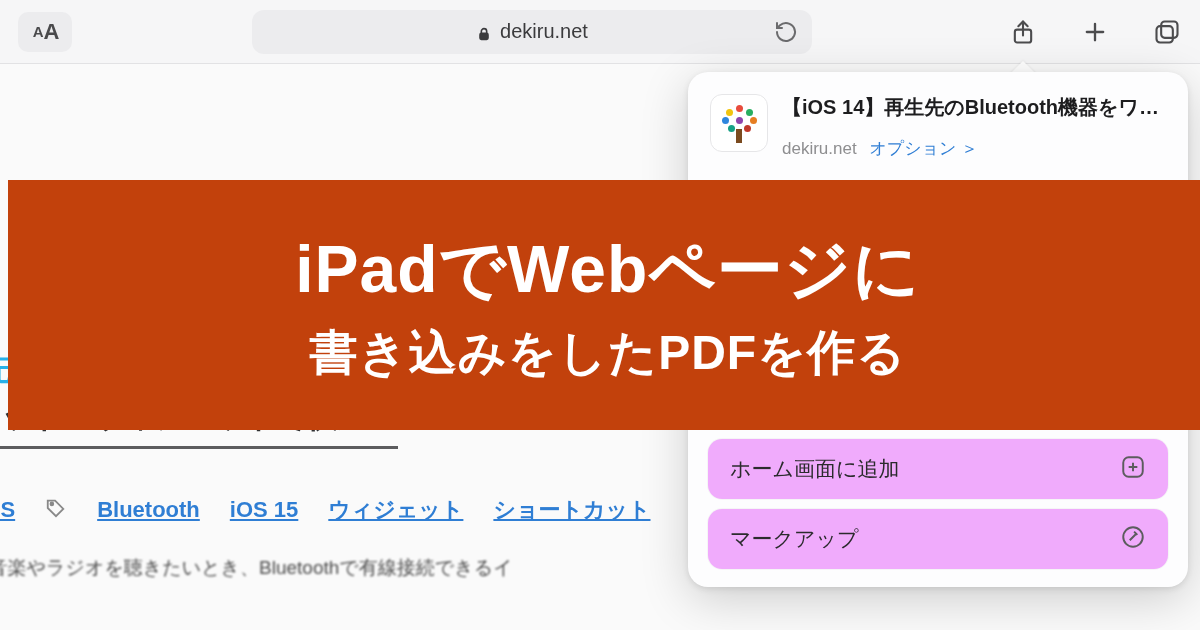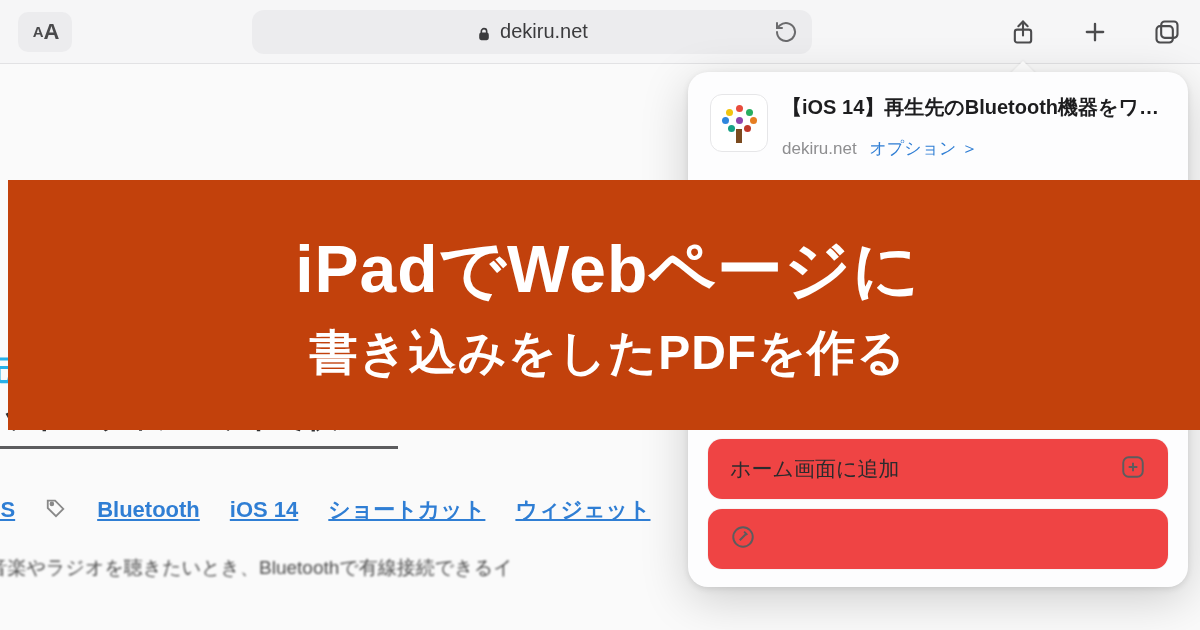--- a/index.html
+++ b/index.html
@@ -92,21 +92,21 @@
   .sheet-icon{
     width:58px; height:58px; border-radius:12px; background:#fff;
     border:1px solid #e6e6e8; display:flex; align-items:center; justify-content:center;
     flex-shrink:0;
   }
   .sheet-title{ font-size:20px; font-weight:700; color:#1d1d1f; white-space:nowrap; overflow:hidden; text-overflow:ellipsis; max-width:380px;}
   .sheet-sub{ font-size:17px; color:#8e8e90; margin-top:16px;}
   .sheet-sub .opt{ color:#2f7ed4; margin-left:8px;}
   .sheet-section{ padding:8px 14px; }
   .sheet-row{
-    height:60px; background:#ef4444; border-radius:14px; margin:0 6px 10px 6px;
+    height:60px; background:#f0abfc; border-radius:14px; margin:0 6px 10px 6px;
     display:flex; align-items:center; justify-content:space-between;
     padding:0 22px; font-size:21px; color:#2b2b2d;
     box-shadow:0 0 0 1px rgba(0,0,0,0.03);
   }
   .sheet-row.group-top{ border-radius:14px 14px 0 0; margin-bottom:0;}
   .sheet-row.group-mid{ border-radius:0; margin-top:0; margin-bottom:0; border-top:1px solid #f0f0f2;}
   .sheet-row.group-bot{ border-radius:0 0 14px 14px; margin-top:0; border-top:1px solid #f0f0f2;}
   .row-icon{ color:#5c5c5e; }
   .row-icon svg{ width:26px; height:26px; }
 
@@ -182,23 +182,23 @@
   <div class="article-sub">ートカット＆ウィジェットで快適！</div>
   <div class="tags-row">
     <a>e/Mac/iOS</a>
     <span class="tag-icon">
       <svg width="22" height="22" viewBox="0 0 24 24" fill="none" stroke="#898989" stroke-width="2">
           <path d="M20 13l-8 8-9-9V4h8l9 9z"></path>
           <circle cx="7.5" cy="7.5" r="1.5" fill="#898989"></circle>
         </svg>
     </span>
     <a>Bluetooth</a>
-    <a>iOS 14</a>
+    <a>iOS 15</a>
+    <a>ウィジェット</a>
     <a>ショートカット</a>
-    <a>ウィジェット</a>
   </div>
   <div class="body-text">iPhoneで音楽やラジオを聴きたいとき、Bluetoothで有線接続できるイ</div>
 </div>
 
 <div class="share-sheet">
   <div class="sheet-header">
     <div class="sheet-icon">
       <div class="tree">
         <div class="trunk"></div>
         <div class="dot" style="background:#e84c3d;top:2px;left:14px"></div>
@@ -261,20 +261,21 @@
       <span>ホーム画面に追加</span>
       <span class="row-icon">
         <svg viewBox="0 0 24 24" fill="none" stroke="#5c5c5e" stroke-width="1.8">
             <rect x="3" y="3" width="18" height="18" rx="5"></rect>
             <path d="M12 8v8M8 12h8"></path>
           </svg>
       </span>
     </div>
 
     <div class="sheet-row">
+      <span>マークアップ</span>
       <span class="row-icon">
         <svg viewBox="0 0 24 24" fill="none" stroke="#5c5c5e" stroke-width="1.8">
             <circle cx="12" cy="12" r="9"></circle>
             <path d="M9 15l6-6M13 7l3 3"></path>
           </svg>
       </span>
     </div>
   </div>
 </div>
 

